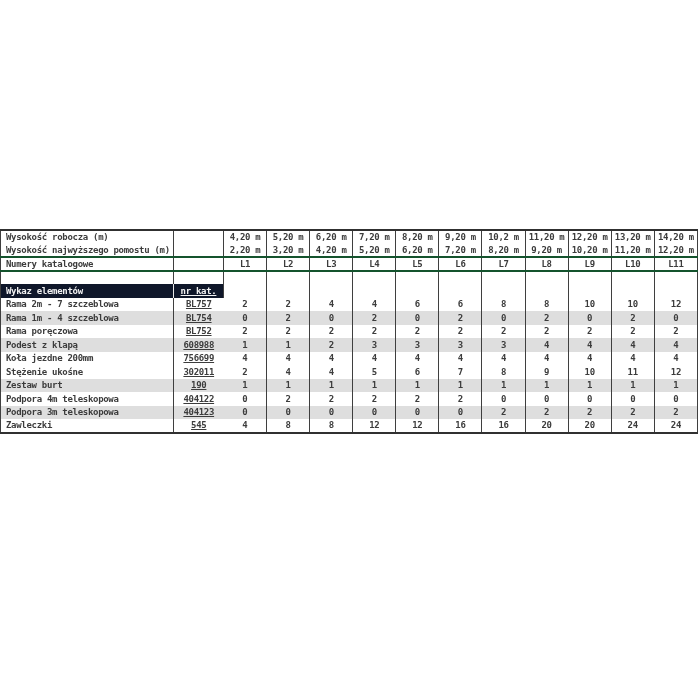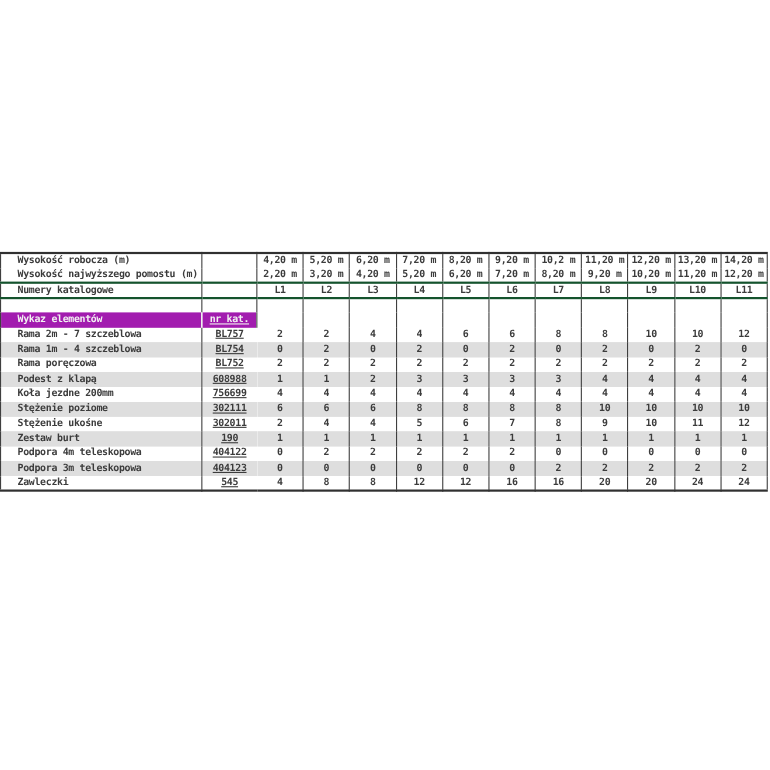--- a/index.html
+++ b/index.html
@@ -15,25 +15,25 @@
     border-top:2px solid #303030;border-bottom:2px solid #303030;
     border-left:1px solid #3f3f3f;border-right:1px solid #3f3f3f;
     background:#ffffff;
   }
   table.parts tr{height:13.5px;}
   table.parts td{
     padding:0 1px;text-align:center;vertical-align:middle;
     border-right:1px solid #3f3f3f;
     white-space:pre;overflow:hidden;
   }
-  table.parts td.lbl{text-align:left;padding-left:15px;width:166px;}
+  table.parts td.lbl{text-align:left;padding-left:5px;width:166px;}
   table.parts td.c2{width:47px;text-decoration:underline;}
   tr.sep td{border-bottom:2px solid #14532d;}
   tr.gray td{background:#dedede;}
-  tr.section td.navy{background:#a21caf;color:#f2f2f2;}
+  tr.section td.navy{background:#0f172a;color:#f2f2f2;}
   tr.section td.navy.lbl{border-right:1px solid #e8e8e8;}
   tr.elem td.nrk{border-right:none;}
 </style>
 </head>
 <body>
 
 <div>
   <table class="parts">
     <tbody>
         <tr>
@@ -179,35 +179,20 @@
           <td>4</td>
           <td>4</td>
           <td>4</td>
           <td>4</td>
           <td>4</td>
           <td>4</td>
           <td>4</td>
           <td>4</td>
           <td>4</td>
         </tr>
-        <tr class="elem gray">
-          <td class="lbl">Stężenie poziome</td>
-          <td class="c2 nrk">302111</td>
-          <td>6</td>
-          <td>6</td>
-          <td>6</td>
-          <td>8</td>
-          <td>8</td>
-          <td>8</td>
-          <td>8</td>
-          <td>10</td>
-          <td>10</td>
-          <td>10</td>
-          <td>10</td>
-        </tr>
         <tr class="elem">
           <td class="lbl">Stężenie ukośne</td>
           <td class="c2 nrk">302011</td>
           <td>2</td>
           <td>4</td>
           <td>4</td>
           <td>5</td>
           <td>6</td>
           <td>7</td>
           <td>8</td>

